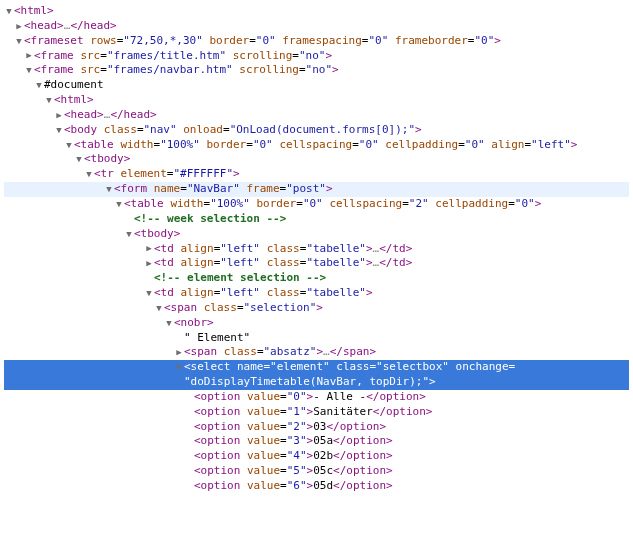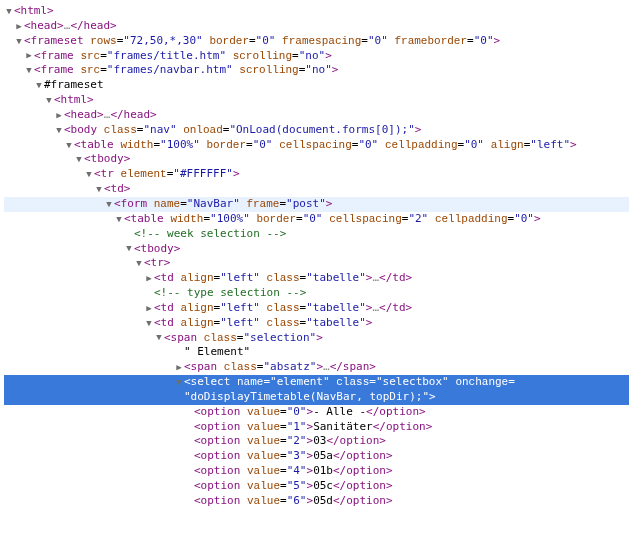--- a/index.html
+++ b/index.html
@@ -16,23 +16,23 @@
   .arrow {
     display: inline-block;
     width: 10px;
     color: #6e6e6e;
     font-size: 9px;
     vertical-align: middle;
     text-align: center;
     cursor: pointer;
   }
   .tag { color: #881280; }
-  .attr { color: #994500; font-family: Liberation Mono, monospace; }
+  .attr { color: #994500; }
   .val { color: #1a1aa6; }
-  .comment { color: #236e25; }
+  .comment { color: #236e25; font-weight: bold; }
   .txt { color: #000; }
   .ellips { color: #888; }
   .line.highlighted {
     background: #3879d9;
     color: #fff;
   }
   .line.highlighted .tag,
   .line.highlighted .attr,
   .line.highlighted .val,
   .line.highlighted .txt { color: #fff; }
@@ -42,42 +42,41 @@
 </style>
 </head>
 <body>
 
 <div id="tree">
     <div class="line"><span class="ind" style="width: 0px;"></span><span class="arrow">▼</span><span class="tag">&lt;html&gt;</span></div>
     <div class="line"><span class="ind" style="width: 10px;"></span><span class="arrow">▶</span><span class="tag">&lt;head&gt;</span><span class="ellips">…</span><span class="tag">&lt;/head&gt;</span></div>
     <div class="line"><span class="ind" style="width: 10px;"></span><span class="arrow">▼</span><span class="tag">&lt;frameset</span><span class=""> </span><span class="attr">rows</span><span class="">=</span><span class="val">"72,50,*,30"</span><span class=""> </span><span class="attr">border</span><span class="">=</span><span class="val">"0"</span><span class=""> </span><span class="attr">framespacing</span><span class="">=</span><span class="val">"0"</span><span class=""> </span><span class="attr">frameborder</span><span class="">=</span><span class="val">"0"</span><span class="tag">&gt;</span></div>
     <div class="line"><span class="ind" style="width: 20px;"></span><span class="arrow">▶</span><span class="tag">&lt;frame</span><span class=""> </span><span class="attr">src</span><span class="">=</span><span class="val">"frames/title.htm"</span><span class=""> </span><span class="attr">scrolling</span><span class="">=</span><span class="val">"no"</span><span class="tag">&gt;</span></div>
     <div class="line"><span class="ind" style="width: 20px;"></span><span class="arrow">▼</span><span class="tag">&lt;frame</span><span class=""> </span><span class="attr">src</span><span class="">=</span><span class="val">"frames/navbar.htm"</span><span class=""> </span><span class="attr">scrolling</span><span class="">=</span><span class="val">"no"</span><span class="tag">&gt;</span></div>
-    <div class="line"><span class="ind" style="width: 30px;"></span><span class="arrow">▼</span><span class="txt">#frameset</span></div>
+    <div class="line"><span class="ind" style="width: 30px;"></span><span class="arrow">▼</span><span class="txt">#document</span></div>
     <div class="line"><span class="ind" style="width: 40px;"></span><span class="arrow">▼</span><span class="tag">&lt;html&gt;</span></div>
     <div class="line"><span class="ind" style="width: 50px;"></span><span class="arrow">▶</span><span class="tag">&lt;head&gt;</span><span class="ellips">…</span><span class="tag">&lt;/head&gt;</span></div>
     <div class="line"><span class="ind" style="width: 50px;"></span><span class="arrow">▼</span><span class="tag">&lt;body</span><span class=""> </span><span class="attr">class</span><span class="">=</span><span class="val">"nav"</span><span class=""> </span><span class="attr">onload</span><span class="">=</span><span class="val">"OnLoad(document.forms[0]);"</span><span class="tag">&gt;</span></div>
     <div class="line"><span class="ind" style="width: 60px;"></span><span class="arrow">▼</span><span class="tag">&lt;table</span><span class=""> </span><span class="attr">width</span><span class="">=</span><span class="val">"100%"</span><span class=""> </span><span class="attr">border</span><span class="">=</span><span class="val">"0"</span><span class=""> </span><span class="attr">cellspacing</span><span class="">=</span><span class="val">"0"</span><span class=""> </span><span class="attr">cellpadding</span><span class="">=</span><span class="val">"0"</span><span class=""> </span><span class="attr">align</span><span class="">=</span><span class="val">"left"</span><span class="tag">&gt;</span></div>
     <div class="line"><span class="ind" style="width: 70px;"></span><span class="arrow">▼</span><span class="tag">&lt;tbody&gt;</span></div>
     <div class="line"><span class="ind" style="width: 80px;"></span><span class="arrow">▼</span><span class="tag">&lt;tr</span><span class=""> </span><span class="attr">element</span><span class="">=</span><span class="val">"#FFFFFF"</span><span class="tag">&gt;</span></div>
-    <div class="line"><span class="ind" style="width: 90px;"></span><span class="arrow">▼</span><span class="tag">&lt;td&gt;</span></div>
     <div class="line soft-highlight"><span class="ind" style="width: 100px;"></span><span class="arrow">▼</span><span class="tag">&lt;form</span><span class=""> </span><span class="attr">name</span><span class="">=</span><span class="val">"NavBar"</span><span class=""> </span><span class="attr">frame</span><span class="">=</span><span class="val">"post"</span><span class="tag">&gt;</span></div>
     <div class="line"><span class="ind" style="width: 110px;"></span><span class="arrow">▼</span><span class="tag">&lt;table</span><span class=""> </span><span class="attr">width</span><span class="">=</span><span class="val">"100%"</span><span class=""> </span><span class="attr">border</span><span class="">=</span><span class="val">"0"</span><span class=""> </span><span class="attr">cellspacing</span><span class="">=</span><span class="val">"2"</span><span class=""> </span><span class="attr">cellpadding</span><span class="">=</span><span class="val">"0"</span><span class="tag">&gt;</span></div>
     <div class="line"><span class="ind" style="width: 120px;"></span><span class="arrow"></span><span class="comment">&lt;!-- week selection --&gt;</span></div>
     <div class="line"><span class="ind" style="width: 120px;"></span><span class="arrow">▼</span><span class="tag">&lt;tbody&gt;</span></div>
-    <div class="line"><span class="ind" style="width: 130px;"></span><span class="arrow">▼</span><span class="tag">&lt;tr&gt;</span></div>
     <div class="line"><span class="ind" style="width: 140px;"></span><span class="arrow">▶</span><span class="tag">&lt;td</span><span class=""> </span><span class="attr">align</span><span class="">=</span><span class="val">"left"</span><span class=""> </span><span class="attr">class</span><span class="">=</span><span class="val">"tabelle"</span><span class="tag">&gt;</span><span class="ellips">…</span><span class="tag">&lt;/td&gt;</span></div>
-    <div class="line"><span class="ind" style="width: 140px;"></span><span class="arrow"></span><span class="comment">&lt;!-- type selection --&gt;</span></div>
     <div class="line"><span class="ind" style="width: 140px;"></span><span class="arrow">▶</span><span class="tag">&lt;td</span><span class=""> </span><span class="attr">align</span><span class="">=</span><span class="val">"left"</span><span class=""> </span><span class="attr">class</span><span class="">=</span><span class="val">"tabelle"</span><span class="tag">&gt;</span><span class="ellips">…</span><span class="tag">&lt;/td&gt;</span></div>
+    <div class="line"><span class="ind" style="width: 140px;"></span><span class="arrow"></span><span class="comment">&lt;!-- element selection --&gt;</span></div>
     <div class="line"><span class="ind" style="width: 140px;"></span><span class="arrow">▼</span><span class="tag">&lt;td</span><span class=""> </span><span class="attr">align</span><span class="">=</span><span class="val">"left"</span><span class=""> </span><span class="attr">class</span><span class="">=</span><span class="val">"tabelle"</span><span class="tag">&gt;</span></div>
     <div class="line"><span class="ind" style="width: 150px;"></span><span class="arrow">▼</span><span class="tag">&lt;span</span><span class=""> </span><span class="attr">class</span><span class="">=</span><span class="val">"selection"</span><span class="tag">&gt;</span></div>
+    <div class="line"><span class="ind" style="width: 160px;"></span><span class="arrow">▼</span><span class="tag">&lt;nobr&gt;</span></div>
     <div class="line"><span class="ind" style="width: 170px;"></span><span class="arrow"></span><span class="txt">" Element"</span></div>
     <div class="line"><span class="ind" style="width: 170px;"></span><span class="arrow">▶</span><span class="tag">&lt;span</span><span class=""> </span><span class="attr">class</span><span class="">=</span><span class="val">"absatz"</span><span class="tag">&gt;</span><span class="ellips">…</span><span class="tag">&lt;/span&gt;</span></div>
     <div class="line highlighted"><span class="ind" style="width: 170px;"></span><span class="arrow">▼</span><span class="tag">&lt;select</span><span class=""> </span><span class="attr">name</span><span class="">=</span><span class="val">"element"</span><span class=""> </span><span class="attr">class</span><span class="">=</span><span class="val">"selectbox"</span><span class=""> </span><span class="attr">onchange</span><span class="">=</span></div>
     <div class="line highlighted"><span class="ind" style="width: 170px;"></span><span class="arrow"></span><span class="val">"doDisplayTimetable(NavBar, topDir);"&gt;</span></div>
     <div class="line"><span class="ind" style="width: 180px;"></span><span class="arrow"></span><span class="tag">&lt;option</span><span class=""> </span><span class="attr">value</span><span class="">=</span><span class="val">"0"</span><span class="tag">&gt;</span><span class="txt">- Alle -</span><span class="tag">&lt;/option&gt;</span></div>
     <div class="line"><span class="ind" style="width: 180px;"></span><span class="arrow"></span><span class="tag">&lt;option</span><span class=""> </span><span class="attr">value</span><span class="">=</span><span class="val">"1"</span><span class="tag">&gt;</span><span class="txt">Sanitäter</span><span class="tag">&lt;/option&gt;</span></div>
     <div class="line"><span class="ind" style="width: 180px;"></span><span class="arrow"></span><span class="tag">&lt;option</span><span class=""> </span><span class="attr">value</span><span class="">=</span><span class="val">"2"</span><span class="tag">&gt;</span><span class="txt">03</span><span class="tag">&lt;/option&gt;</span></div>
     <div class="line"><span class="ind" style="width: 180px;"></span><span class="arrow"></span><span class="tag">&lt;option</span><span class=""> </span><span class="attr">value</span><span class="">=</span><span class="val">"3"</span><span class="tag">&gt;</span><span class="txt">05a</span><span class="tag">&lt;/option&gt;</span></div>
-    <div class="line"><span class="ind" style="width: 180px;"></span><span class="arrow"></span><span class="tag">&lt;option</span><span class=""> </span><span class="attr">value</span><span class="">=</span><span class="val">"4"</span><span class="tag">&gt;</span><span class="txt">01b</span><span class="tag">&lt;/option&gt;</span></div>
+    <div class="line"><span class="ind" style="width: 180px;"></span><span class="arrow"></span><span class="tag">&lt;option</span><span class=""> </span><span class="attr">value</span><span class="">=</span><span class="val">"4"</span><span class="tag">&gt;</span><span class="txt">02b</span><span class="tag">&lt;/option&gt;</span></div>
     <div class="line"><span class="ind" style="width: 180px;"></span><span class="arrow"></span><span class="tag">&lt;option</span><span class=""> </span><span class="attr">value</span><span class="">=</span><span class="val">"5"</span><span class="tag">&gt;</span><span class="txt">05c</span><span class="tag">&lt;/option&gt;</span></div>
     <div class="line"><span class="ind" style="width: 180px;"></span><span class="arrow"></span><span class="tag">&lt;option</span><span class=""> </span><span class="attr">value</span><span class="">=</span><span class="val">"6"</span><span class="tag">&gt;</span><span class="txt">05d</span><span class="tag">&lt;/option&gt;</span></div>
   </div>
 
 </body></html>

